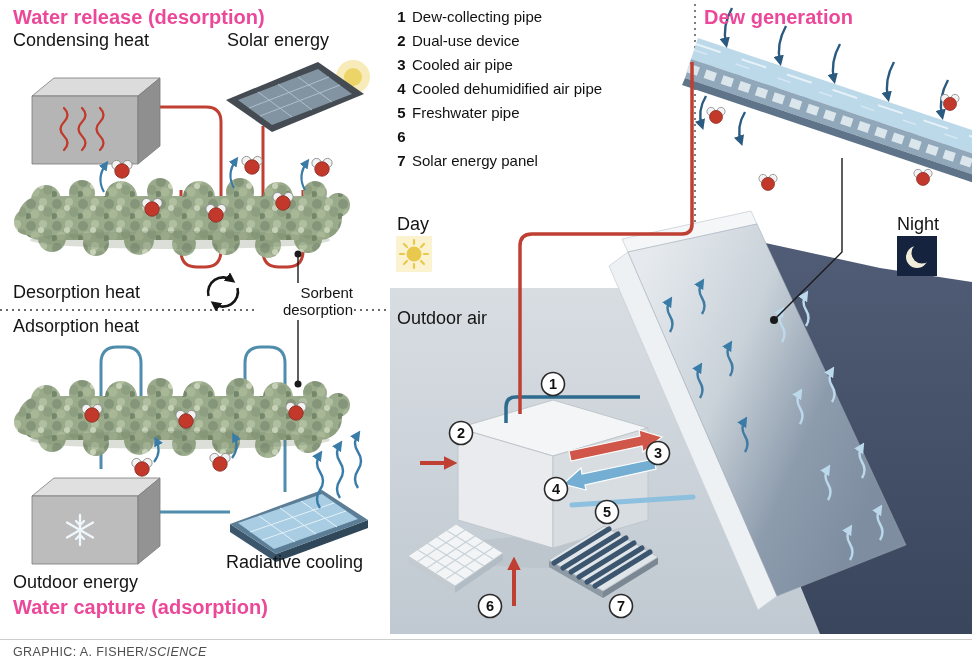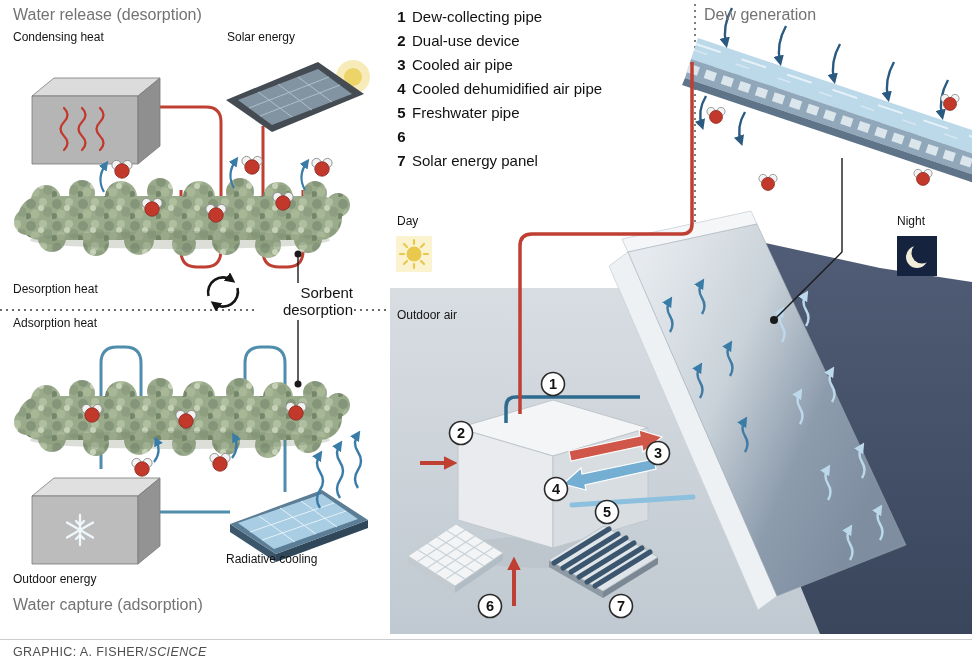--- a/index.html
+++ b/index.html
@@ -1,21 +1,21 @@
 <!DOCTYPE html>
 <html><head>
 <meta charset="utf-8">
 <style>
   html,body{margin:0;padding:0;background:#fff;}
   .canvas{position:relative;width:972px;height:672px;background:#fff;overflow:hidden;
           font-family:"Liberation Sans",sans-serif;}
   .canvas svg{position:absolute;left:0;top:0;}
   svg text{font-family:"Liberation Sans",sans-serif;}
-  .lbl{position:absolute;font-size:12px;color:#141414;white-space:nowrap;}
-  .title{font-weight:normal;font-size:16px;color:#737373;}
+  .lbl{position:absolute;font-size:18px;color:#141414;white-space:nowrap;}
+  .title{font-weight:bold;font-size:20px;color:#ec4899;}
   .legend{position:absolute;left:397px;top:5px;}
   .lrow{display:flex;gap:6px;height:23.9px;align-items:center;font-size:15px;color:#111;}
   .lnum{font-weight:bold;min-width:9px;text-align:center;}
   .sorbent{position:absolute;left:257px;top:283px;width:96px;text-align:right;font-size:15px;
            color:#141414;background:#fff;line-height:17px;padding:1px 0;}
   .credit{position:absolute;left:13px;top:645px;font-size:12.5px;color:#4f4f4f;letter-spacing:.4px;}
   .credit i{font-style:italic;margin-top:24px;}
   .rule{position:absolute;left:0;right:0;top:639px;border-top:1px solid #cdcdcd;}
 </style>
 </head>

